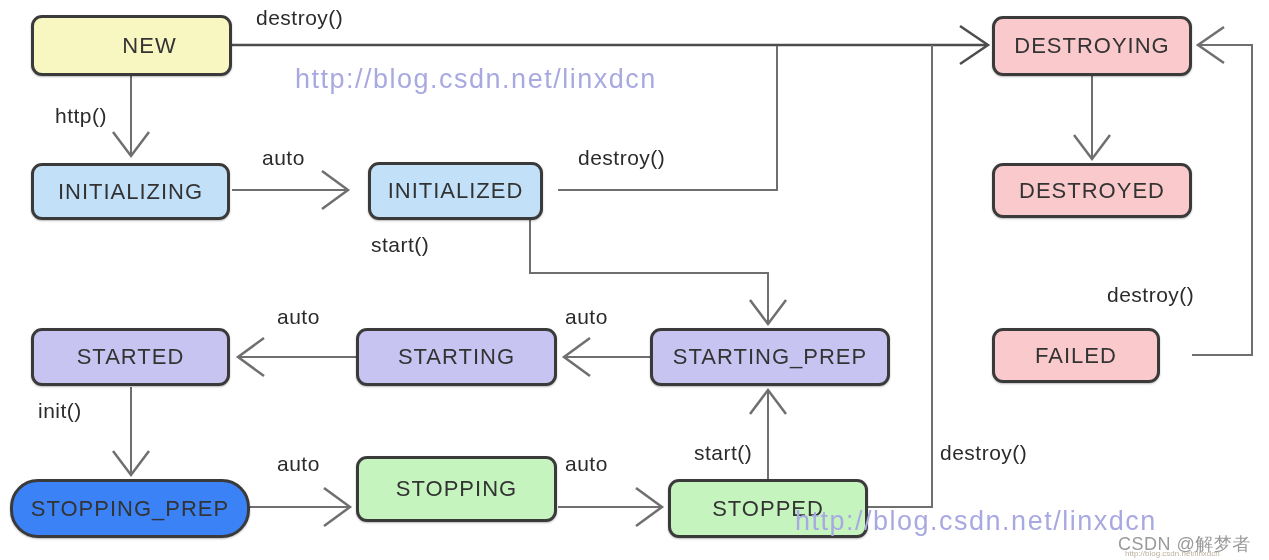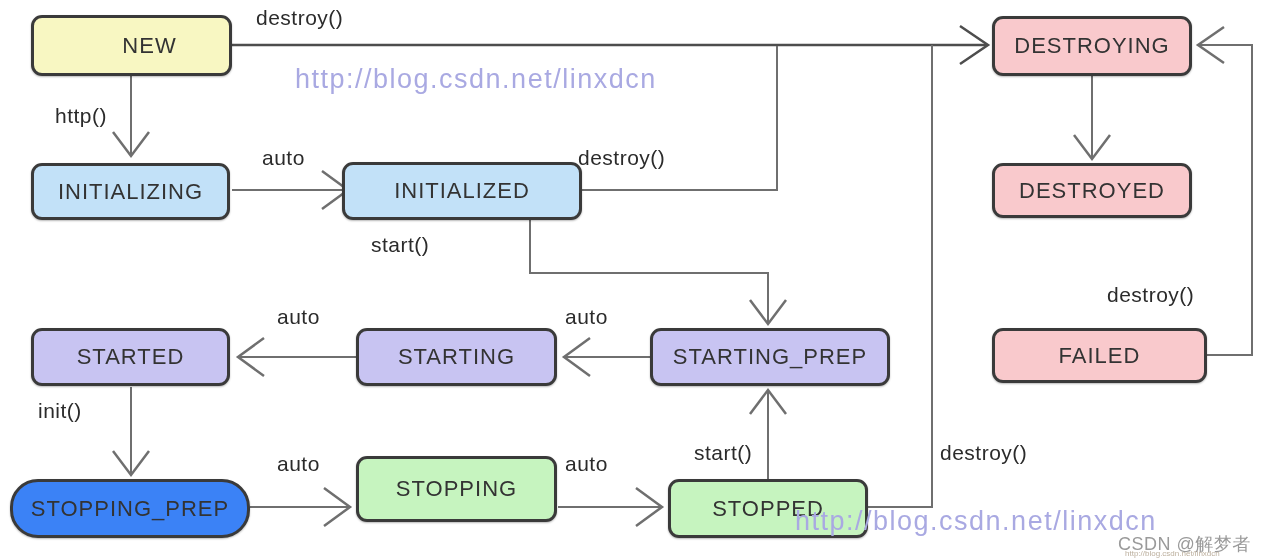--- a/index.html
+++ b/index.html
@@ -87,36 +87,36 @@
 
   <div class="node" style="left: 31px; top: 15px; width: 201px; height: 61px; background-color: rgb(248, 247, 194); padding-left: 36px;">
     <span class="node-label">NEW</span>
   </div>
   <div class="node" style="left: 992px; top: 16px; width: 200px; height: 60px; background-color: rgb(249, 201, 204);">
     <span class="node-label">DESTROYING</span>
   </div>
   <div class="node" style="left: 31px; top: 163px; width: 199px; height: 57px; background-color: rgb(194, 225, 248);">
     <span class="node-label">INITIALIZING</span>
   </div>
-  <div class="node" style="left: 342px; top: 162px; width: 240px; height: 58px; background-color: rgb(194, 225, 248);">
+  <div class="node" style="left: 368px; top: 162px; width: 175px; height: 58px; background-color: rgb(194, 225, 248);">
     <span class="node-label">INITIALIZED</span>
   </div>
   <div class="node" style="left: 992px; top: 163px; width: 200px; height: 55px; background-color: rgb(249, 201, 204);">
     <span class="node-label">DESTROYED</span>
   </div>
   <div class="node" style="left: 31px; top: 328px; width: 199px; height: 58px; background-color: rgb(200, 196, 242);">
     <span class="node-label">STARTED</span>
   </div>
   <div class="node" style="left: 356px; top: 328px; width: 201px; height: 58px; background-color: rgb(200, 196, 242);">
     <span class="node-label">STARTING</span>
   </div>
   <div class="node" style="left: 650px; top: 328px; width: 240px; height: 58px; background-color: rgb(200, 196, 242);">
     <span class="node-label">STARTING_PREP</span>
   </div>
-  <div class="node" style="left: 992px; top: 328px; width: 215px; height: 55px; background-color: rgb(249, 201, 204);">
+  <div class="node" style="left: 992px; top: 328px; width: 168px; height: 55px; background-color: rgb(249, 201, 204);">
     <span class="node-label">FAILED</span>
   </div>
   <div class="node" style="left: 10px; top: 479px; width: 240px; height: 59px; background-color: #3b82f6; border-radius: 28px;">
     <span class="node-label">STOPPING_PREP</span>
   </div>
   <div class="node" style="left: 356px; top: 456px; width: 201px; height: 66px; background-color: rgb(198, 244, 191);">
     <span class="node-label">STOPPING</span>
   </div>
   <div class="node" style="left: 668px; top: 479px; width: 200px; height: 59px; background-color: rgb(198, 244, 191); justify-content: center;">
     <span class="node-label">STOPPED</span>

